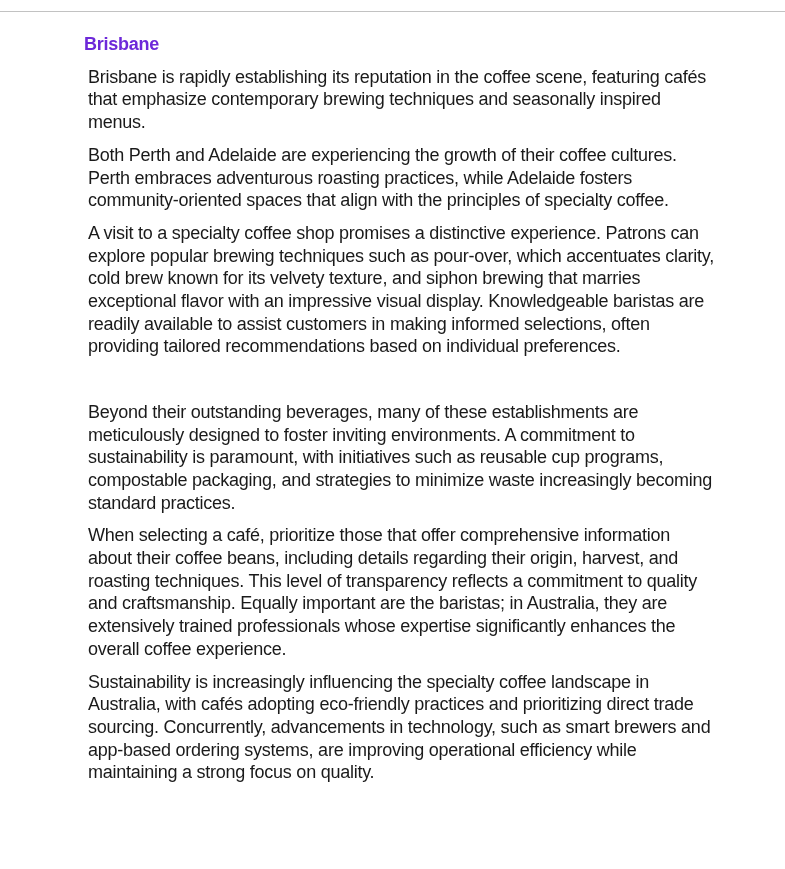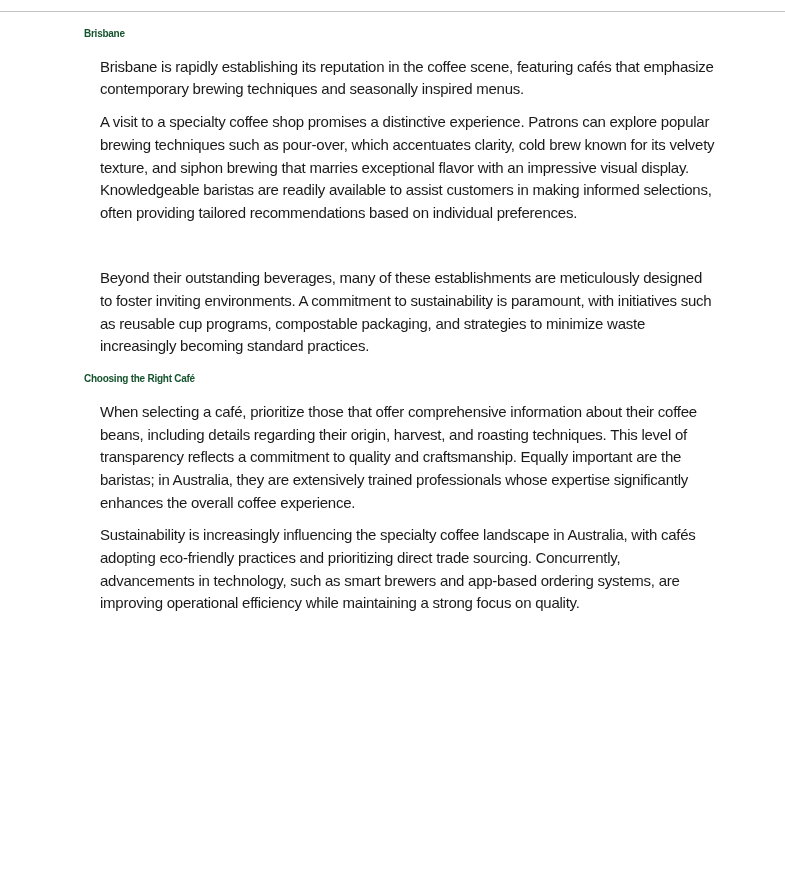--- a/index.html
+++ b/index.html
@@ -23,54 +23,54 @@
     height: 1px;
     background: #c2c2c2;
   }
   .content {
     position: absolute;
     top: 17px;
     left: 84px;
     width: 632px;
   }
   .content h3 {
-    font-size: 10px;
+    font-size: 18px;
     font-weight: 700;
     line-height: 22.7px;
     letter-spacing: -0.25px;
-    margin: 6px 0 10px 0;
-    color: #14532d;
+    margin: 16px 0 10px 0;
+    color: #6d28d9;
   }
   .content p {
-    font-size: 15px;
+    font-size: 18px;
     font-weight: 400;
     line-height: 22.7px;
     letter-spacing: -0.25px;
-    margin: 0 0 10px 16px;
+    margin: 0 0 10px 4px;
     color: #1a1a1a;
   }
   .empty-para {
     min-height: 22.7px;
   }
 </style>
 </head>
 <body>
 
 <div>
   <div class="top-rule"></div>
 
   <div class="content">
     <h3>Brisbane</h3>
     <p>Brisbane is rapidly establishing its reputation in the coffee scene, featuring cafés that emphasize contemporary brewing techniques and seasonally inspired menus.</p>
 
+    <p>Both Perth and Adelaide are experiencing the growth of their coffee cultures. Perth embraces adventurous roasting practices, while Adelaide fosters community-oriented spaces that align with the principles of specialty coffee.</p>
 
     <p>A visit to a specialty coffee shop promises a distinctive experience. Patrons can explore popular brewing techniques such as pour-over, which accentuates clarity, cold brew known for its velvety texture, and siphon brewing that marries exceptional flavor with an impressive visual display. Knowledgeable baristas are readily available to assist customers in making informed selections, often providing tailored recommendations based on individual preferences.</p>
 
     <p class="empty-para"></p>
 
     <p>Beyond their outstanding beverages, many of these establishments are meticulously designed to foster inviting environments. A commitment to sustainability is paramount, with initiatives such as reusable cup programs, compostable packaging, and strategies to minimize waste increasingly becoming standard practices.</p>
 
-    <h3>Choosing the Right Café</h3>
     <p>When selecting a café, prioritize those that offer comprehensive information about their coffee beans, including details regarding their origin, harvest, and roasting techniques. This level of transparency reflects a commitment to quality and craftsmanship. Equally important are the baristas; in Australia, they are extensively trained professionals whose expertise significantly enhances the overall coffee experience.</p>
 
     <p>Sustainability is increasingly influencing the specialty coffee landscape in Australia, with cafés adopting eco-friendly practices and prioritizing direct trade sourcing. Concurrently, advancements in technology, such as smart brewers and app-based ordering systems, are improving operational efficiency while maintaining a strong focus on quality.</p>
   </div>
 </div>
 
 </body></html>

